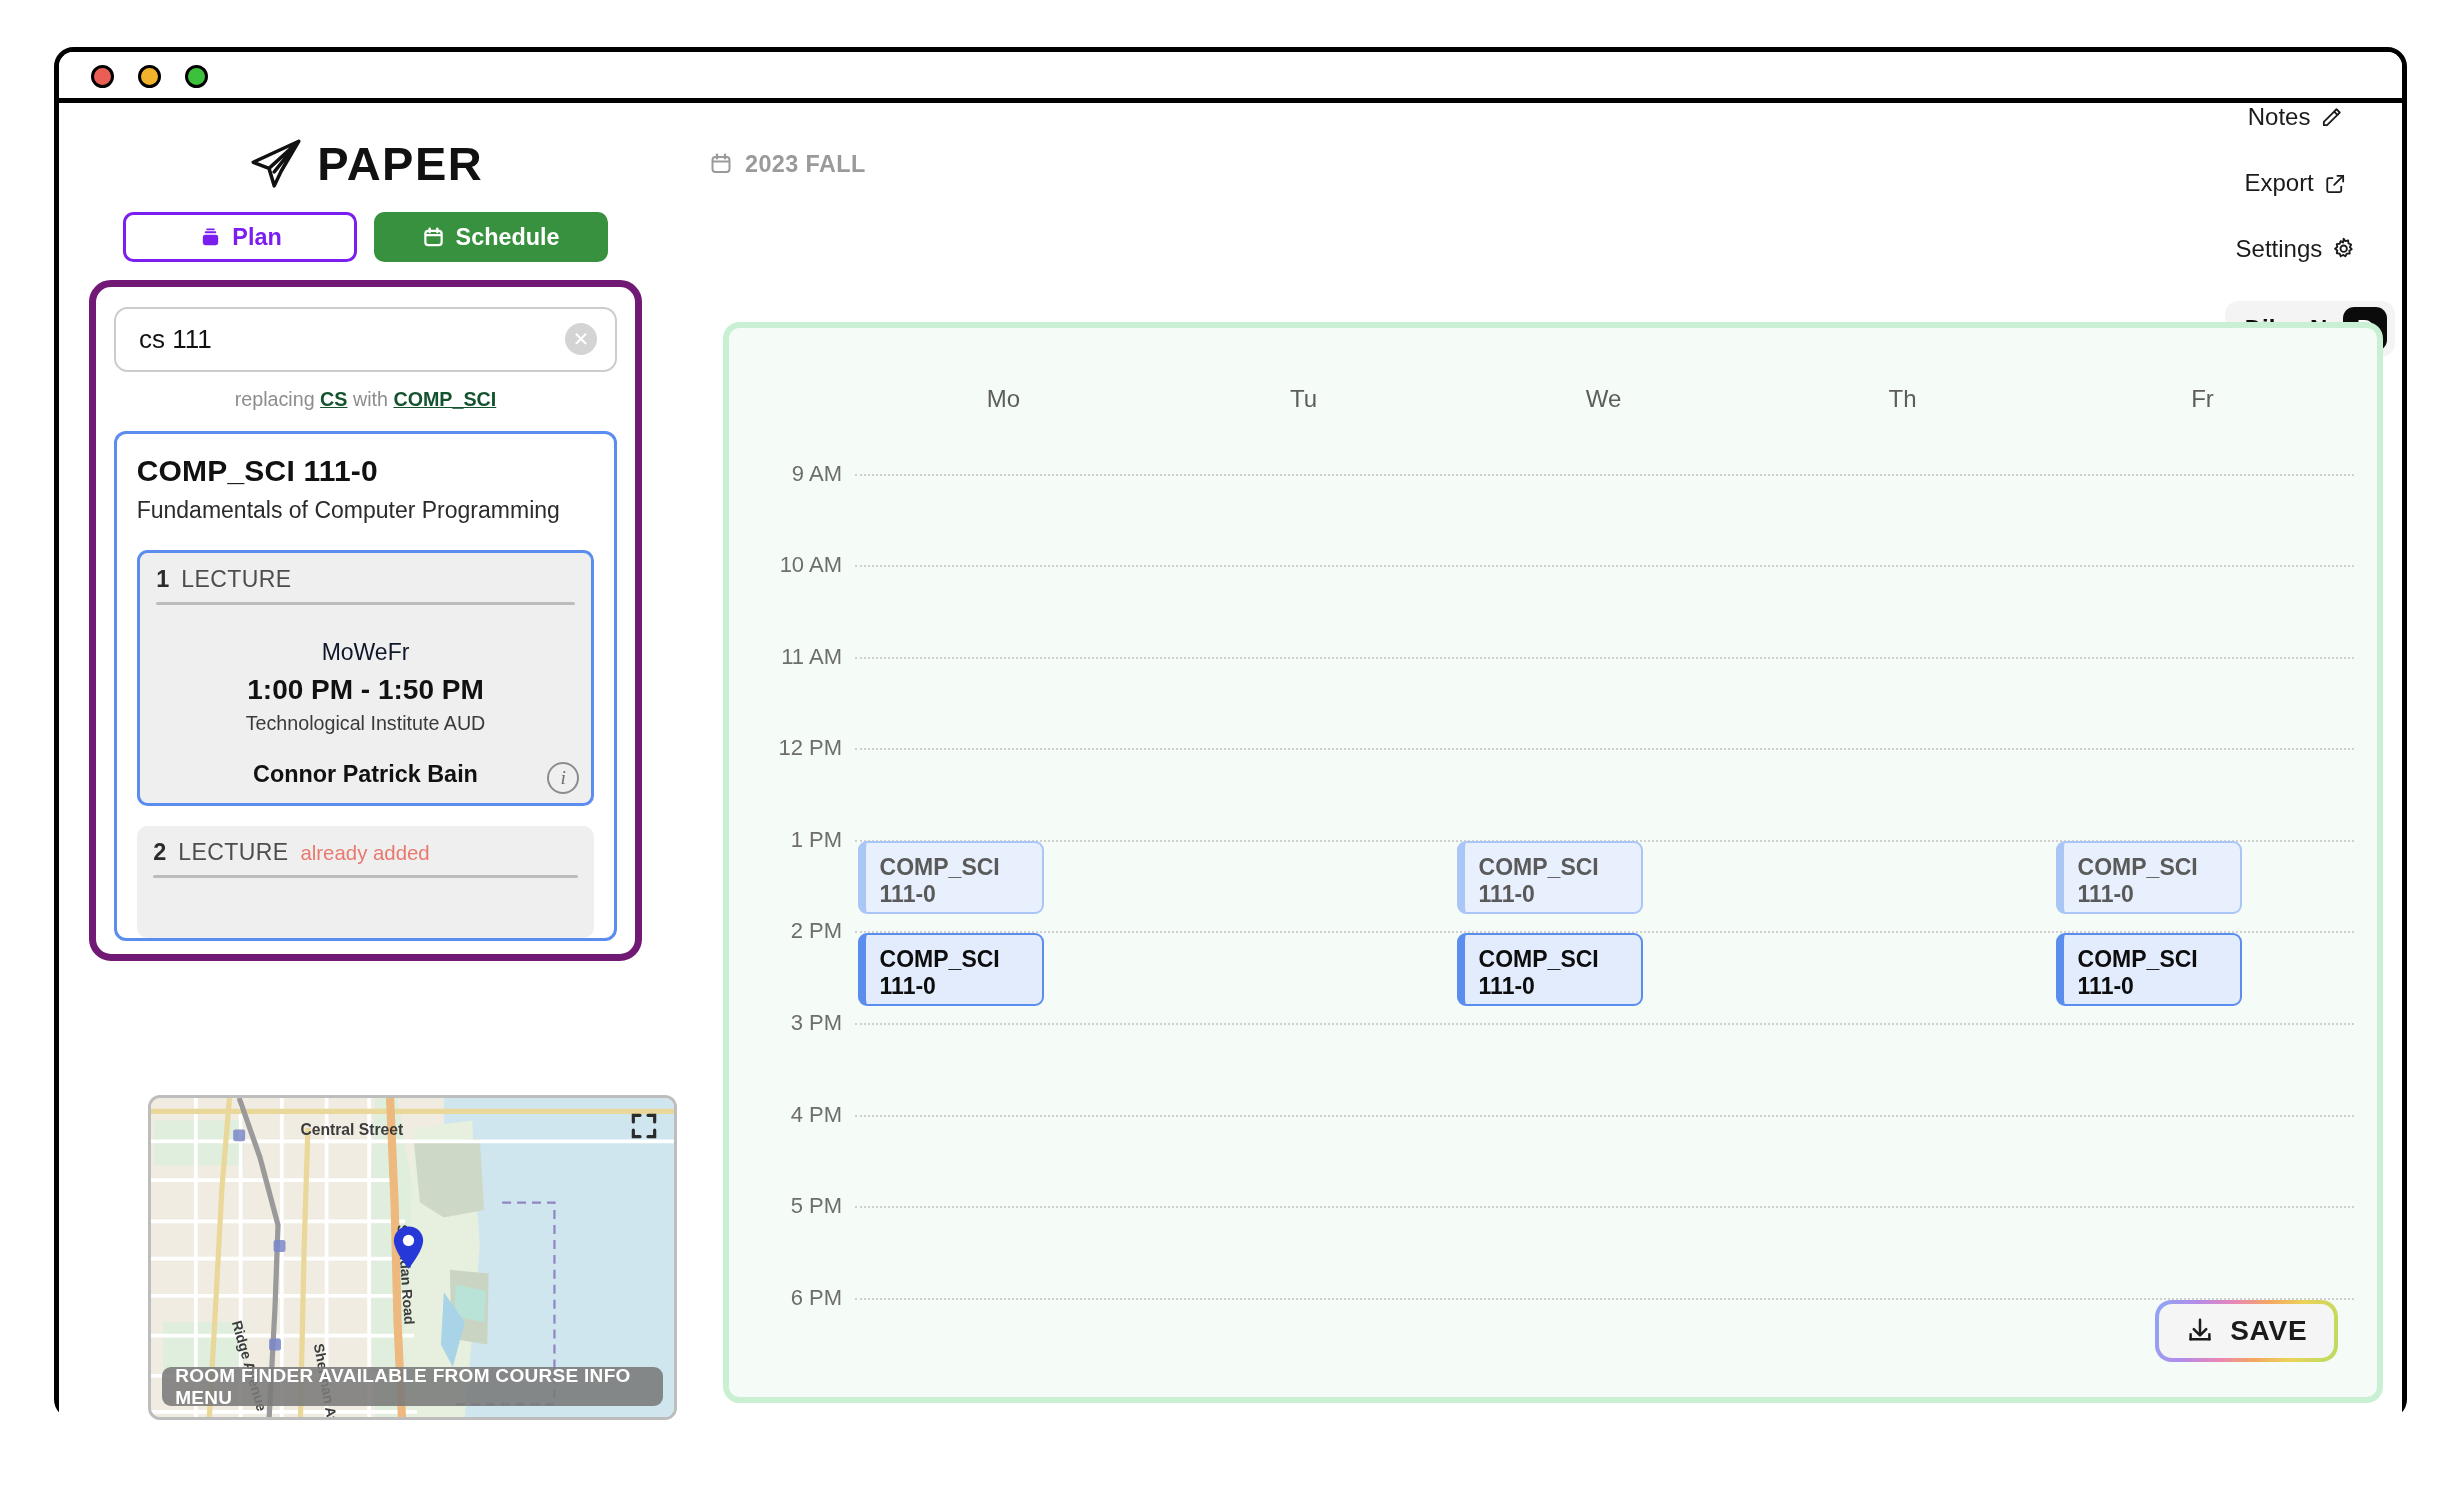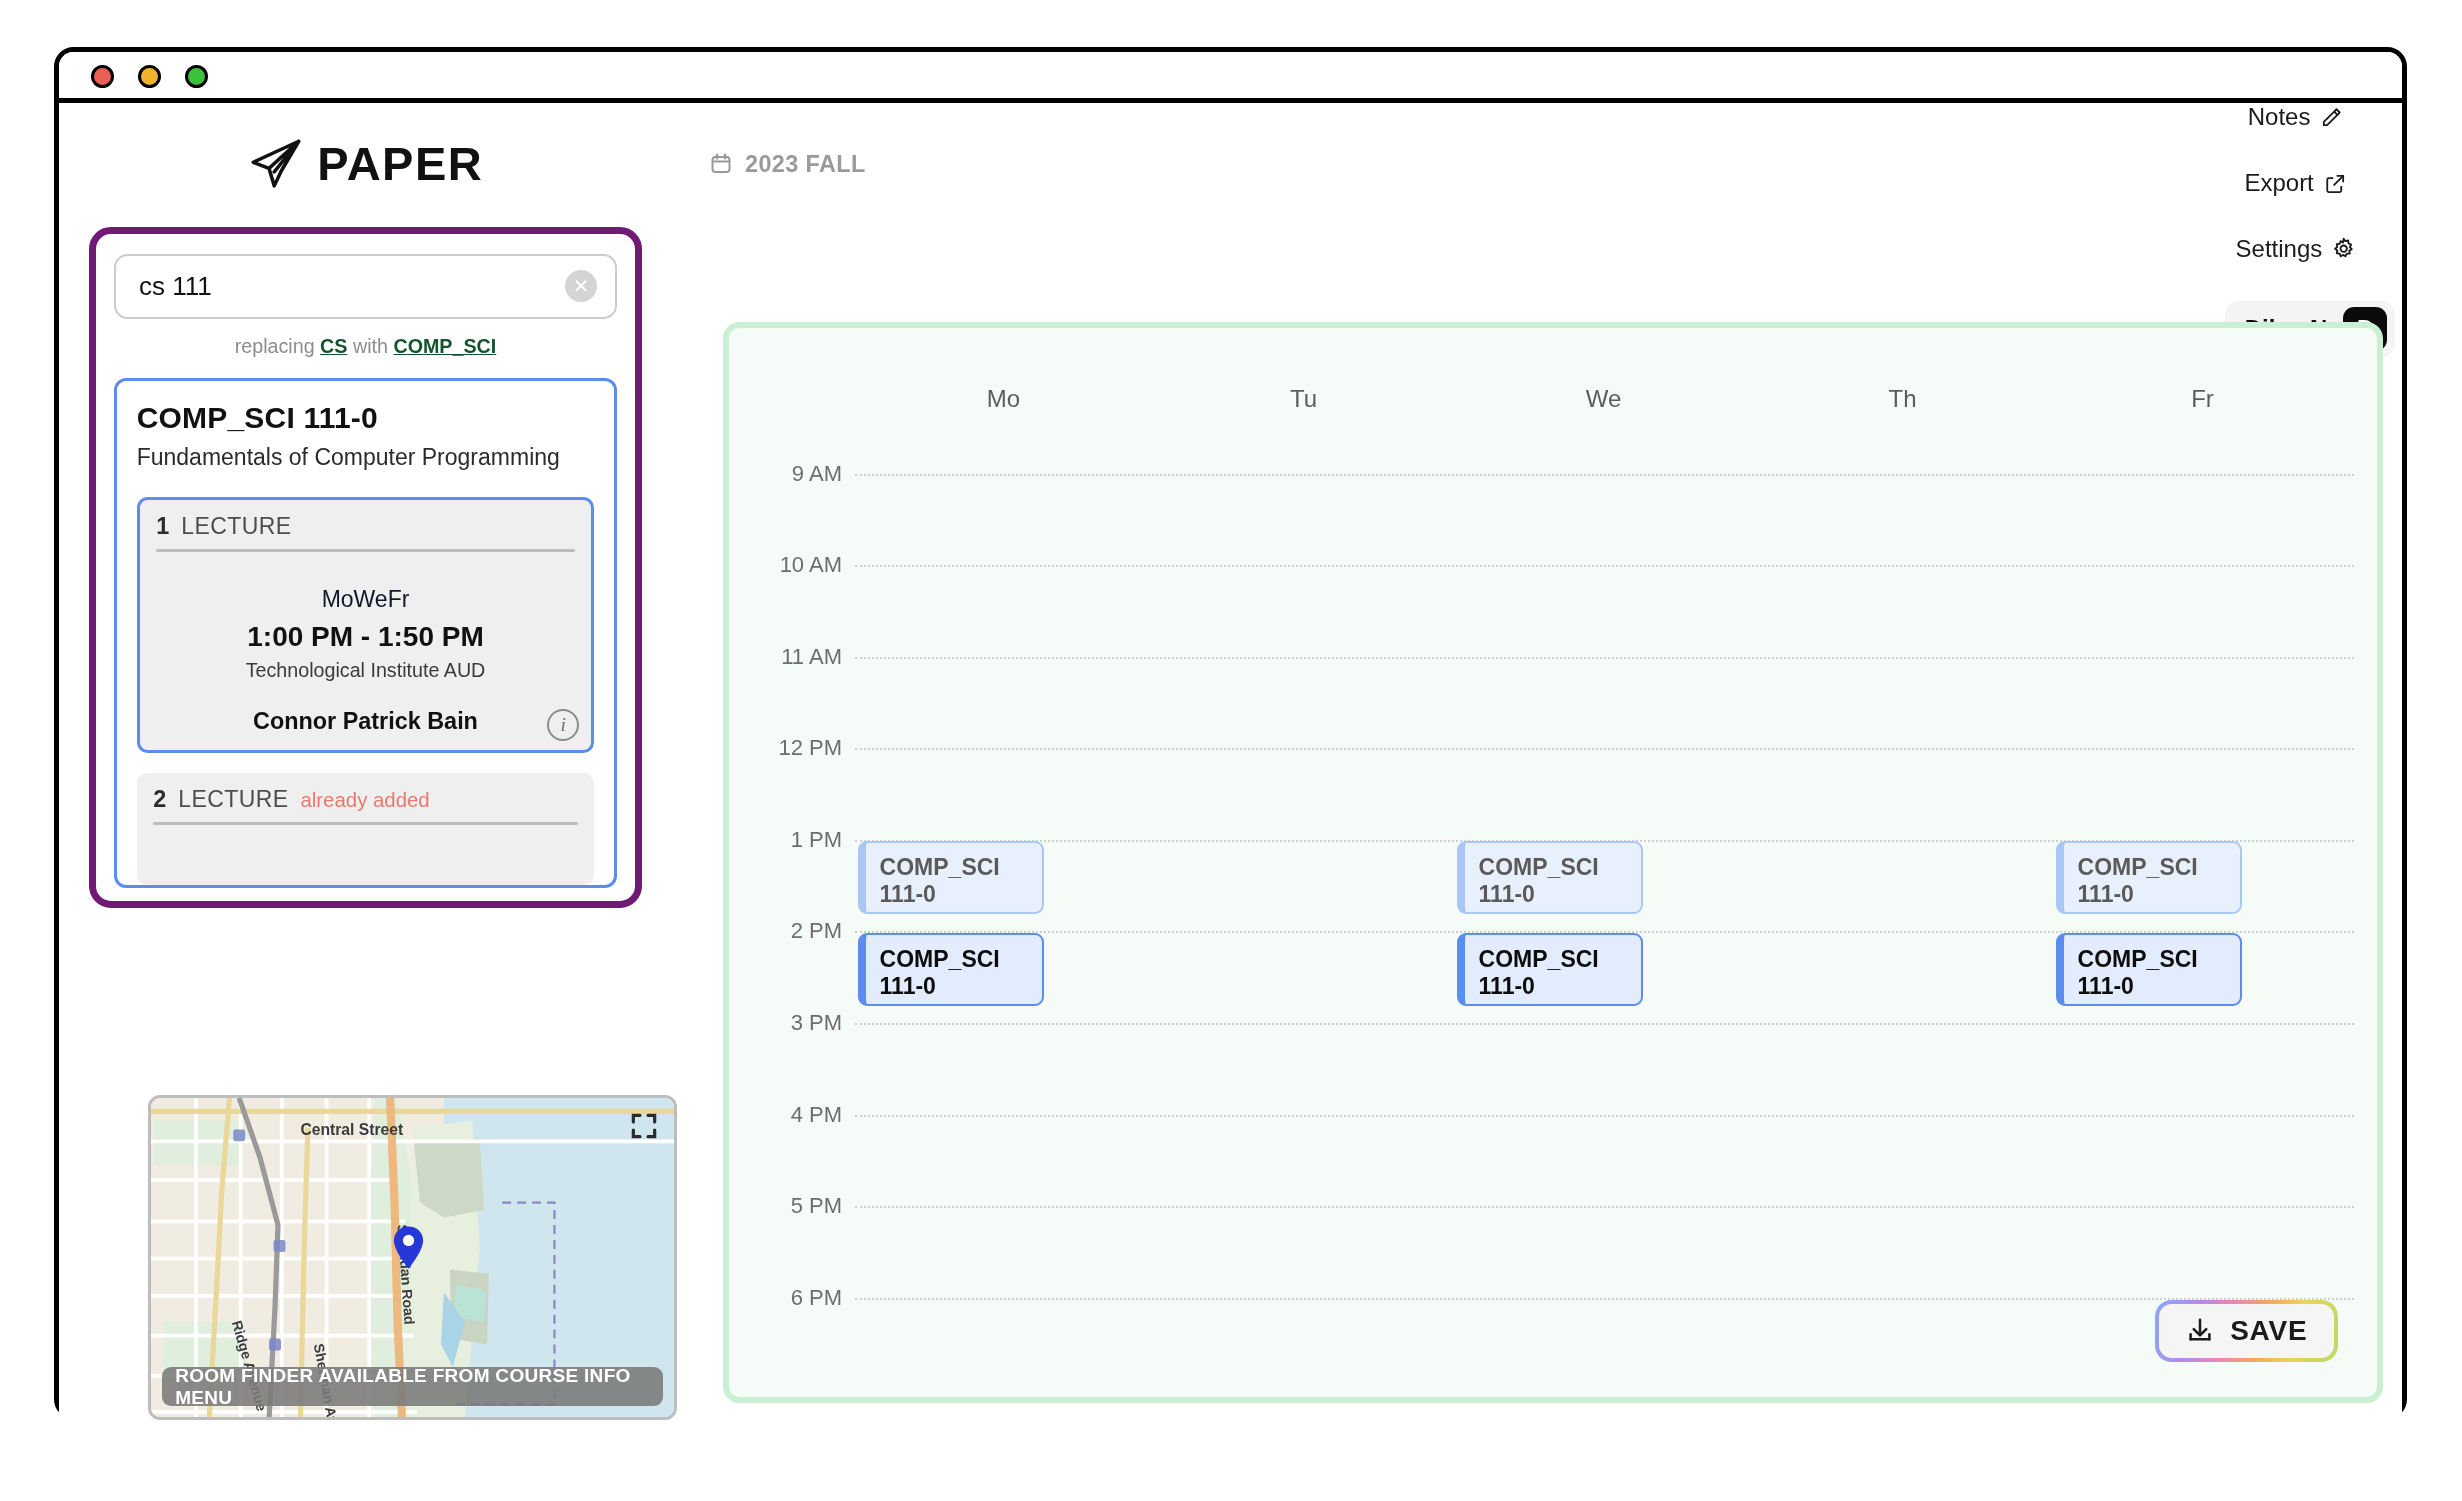--- a/index.html
+++ b/index.html
@@ -265,20 +265,38 @@
 
     <div id="sidebar">
 
       <div id="logo-row">
         <svg id="logo-mark" viewBox="0 0 64 64">
           <path d="M58 6 L6 30 L24 37 L30 57 L38 40 L58 6 Z M24 37 L58 6 L30 41" fill="none" stroke="#111" stroke-width="4" stroke-linejoin="round" stroke-linecap="round"></path>
         </svg>
         <div id="logo-text">PAPER</div>
       </div>
 
+      <div id="mode-row">
+        <div class="mode-btn" id="btn-plan">
+          <svg width="23" height="23" viewBox="0 0 24 24">
+            <rect x="4" y="9" width="16" height="11" rx="2.5" fill="#7b1ff0"></rect>
+            <rect x="6" y="5.5" width="12" height="2" rx="1" fill="#7b1ff0"></rect>
+            <rect x="7.5" y="2.5" width="9" height="2" rx="1" fill="#7b1ff0"></rect>
+          </svg>
+          <span>Plan</span>
+        </div>
+        <div class="mode-btn" id="btn-schedule">
+          <svg width="23" height="23" viewBox="0 0 24 24">
+            <rect x="3.5" y="5" width="17" height="15" rx="3" fill="none" stroke="#fff" stroke-width="2.3"></rect>
+            <path d="M3.5 9.5 H20.5" stroke="#fff" stroke-width="2.3"></path>
+            <path d="M8 2.8 V6.2 M16 2.8 V6.2" stroke="#fff" stroke-width="2.6" stroke-linecap="round"></path>
+          </svg>
+          <span>Schedule</span>
+        </div>
+      </div>
 
       <div id="search-panel">
 
         <div id="search-box">
           <span id="search-value">cs 111</span>
           <div id="search-clear">✕</div>
         </div>
 
         <div id="replacing-note">
           <span>replacing </span><b>CS</b><span> with </span><b>COMP_SCI</b>

